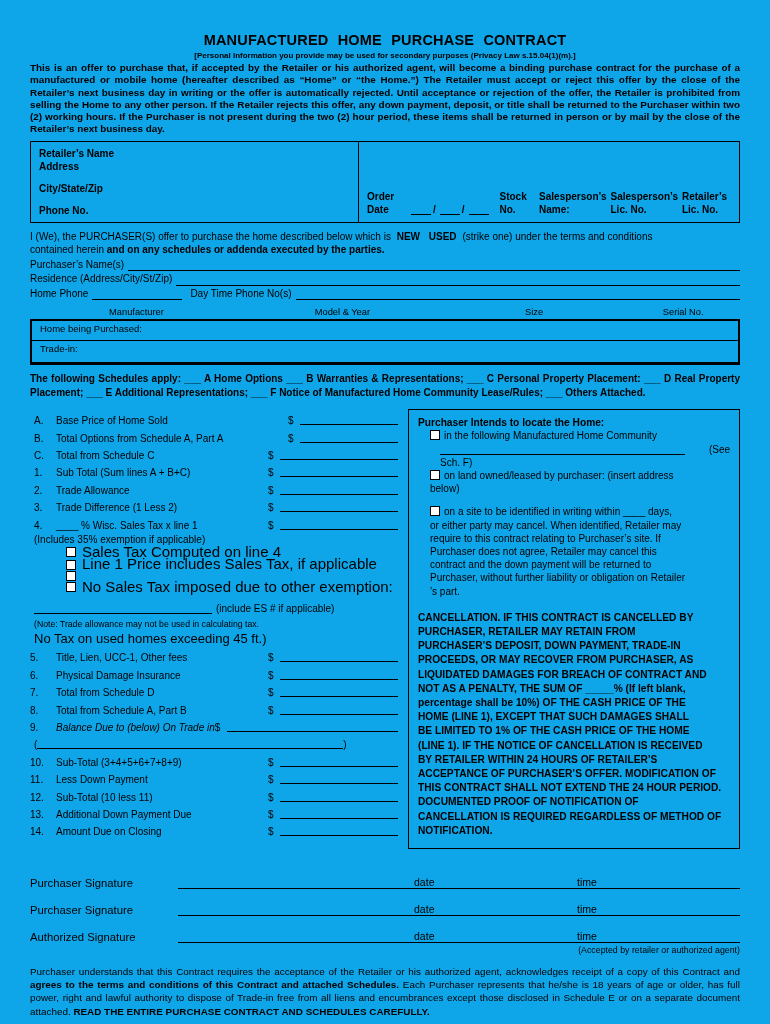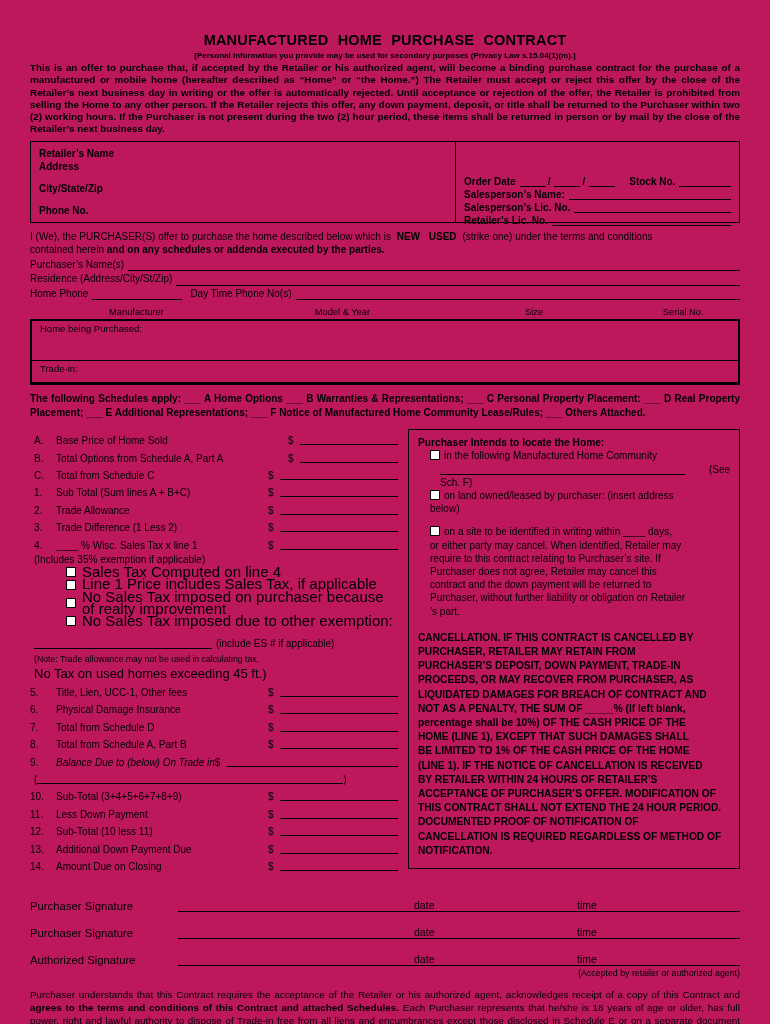--- a/index.html
+++ b/index.html
@@ -1,29 +1,29 @@
 <!DOCTYPE html>
 <html><head>
 <meta charset="utf-8">
 <style>
   html,body { margin:0; padding:0; background:#e8e8e8; }
   .page {
     position:relative; width:770px; height:1024px; margin:0 auto;
-    background:#be185d; color:#000;
+    background:#0ea5e9; color:#000;
     font-family:"Liberation Sans","DejaVu Sans",sans-serif;
     box-sizing:border-box; padding:32px 30px 0 30px; overflow:hidden;
   }
   
   .title { margin:0; text-align:center; font-size:14.5px; font-weight:bold; word-spacing:5px; letter-spacing:.2px; }
   .privacy { text-align:center; font-size:8px; font-weight:bold; margin:3px 0 2px; }
   .intro { font-size:9.9px; font-weight:bold; text-align:justify; line-height:12.3px; margin:2px 0 5px; }
   
   .rbox { border:1.6px solid #000; height:82px; display:flex; font-size:10px; font-weight:bold; box-sizing:border-box; }
   .rbox-l { width:425px; border-right:1.2px solid #000; padding:5px 8px; display:flex; flex-direction:column; box-sizing:border-box; }
-  .rbox-r { flex:1; padding:5px 8px 6px 8px; display:flex; flex-direction:column;margin-top:28px; }
+  .rbox-r { flex:1; padding:5px 8px 6px 8px; display:flex; flex-direction:row; }
   .rlab { line-height:13px; }
   .mt9 { margin-top:9px; }
   .sp { flex:1; }
   .rrow { display:flex; align-items:flex-end; line-height:13.4px; }
   .rrow .rlab { margin-right:4px; }
   .bl { display:inline-block; border-bottom:1px solid #000; height:10px; box-sizing:border-box; }
   .rrow .bl { height:9px; margin-bottom:1px; }
   .w26 { width:26px; } .w90 { width:90px; } .w178 { width:178px; } .w246 { width:246px; }
   .grow { flex:1 1 auto; }
   .gap14 { width:14px; display:inline-block; }
@@ -33,21 +33,21 @@
   .strike-opt { margin:0 3px; }
   .fline { display:flex; align-items:flex-end; font-size:10px; line-height:14.5px; }
   .fline .flab { margin-right:4px; white-space:nowrap; }
   .fline .bl { margin-bottom:1px; }
   .ml8 { margin-left:8px; }
   
   .thead { display:flex; font-size:9.3px; margin-top:5px; line-height:12px;align-items:flex-end; }
   .th { text-align:center; }
   .th1 { width:30%; } .th2 { width:28%; } .th3 { width:26%; } .th4 { width:16%; }
   .htable { border:2px solid #000; border-bottom-width:3px; margin-top:1px; }
-  .htrow { height:40px; border-bottom:1.5px solid #000; font-size:9.5px; padding:2px 0 0 8px; box-sizing:border-box; }
+  .htrow { height:20px; border-bottom:1.5px solid #000; font-size:9.5px; padding:2px 0 0 8px; box-sizing:border-box; }
   .htrow.last { border-bottom:none; height:21px; }
   
   .sched { font-size:10px; line-height:13.8px; text-align:justify; margin:7px 0 0 0;font-weight:bold; }
   
   .cols { display:flex; margin-top:9px; align-items:flex-start; }
   .lcol { width:368px; }
   .rcol { width:332px; margin-left:10px; border:1.6px solid #000; padding:6px 9px 10px 9px; box-sizing:border-box; }
   
   .prow { display:flex; align-items:flex-end; height:17.4px; font-size:10px; }
   .pno { width:22px; padding-left:4px; box-sizing:content-box; }
@@ -228,21 +228,20 @@
         <div class="cbrow">
             <span class="cb"></span>
             <span>Sales Tax Computed on line 4</span>
           </div>
         <div class="cbrow">
             <span class="cb"></span>
             <span>Line 1 Price includes Sales Tax, if applicable</span>
           </div>
         <div class="cbrow">
             <span class="cb"></span>
-            <span>No Sales Tax imposed on purchaser because of realty improvement</span>
           </div>
         <div class="cbrow">
             <span class="cb"></span>
             <span>No Sales Tax imposed due to other exemption:</span>
           </div>
         <div class="esline">
           <span class="bl w178"></span>
           <span>(include ES # if applicable)</span>
         </div>
         <div class="tnote">(Note: Trade allowance may not be used in calculating tax.</div>

